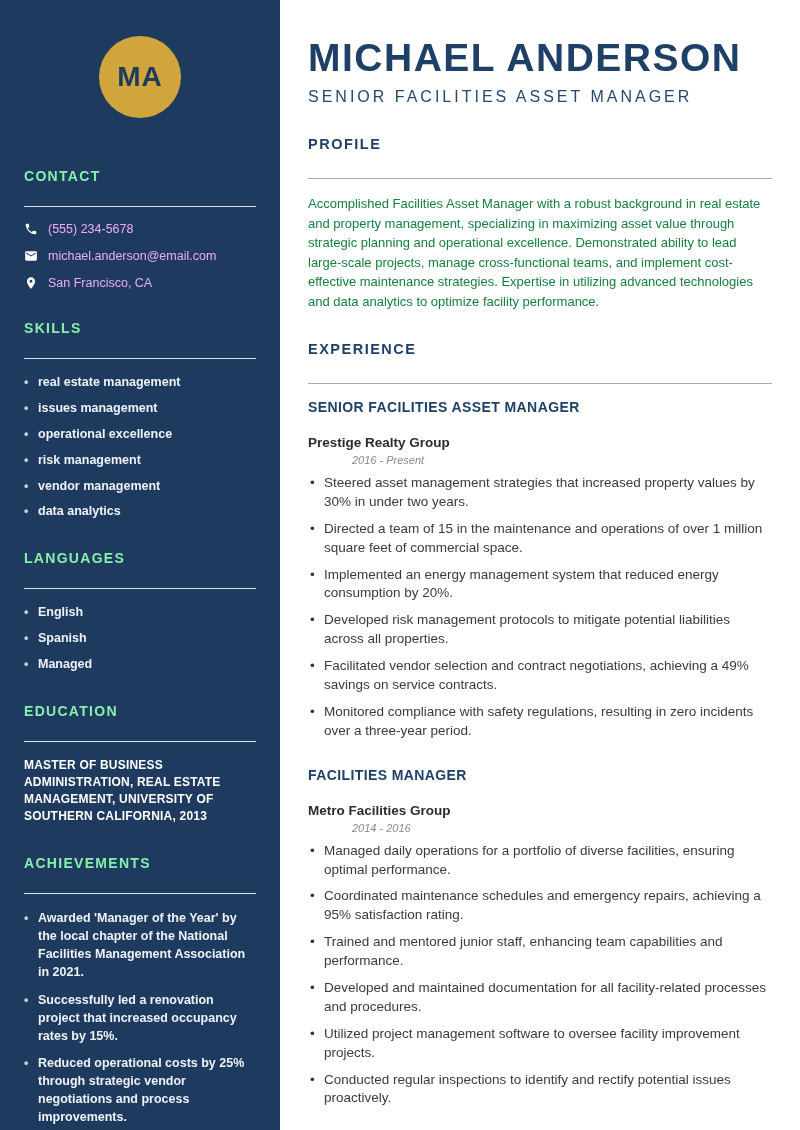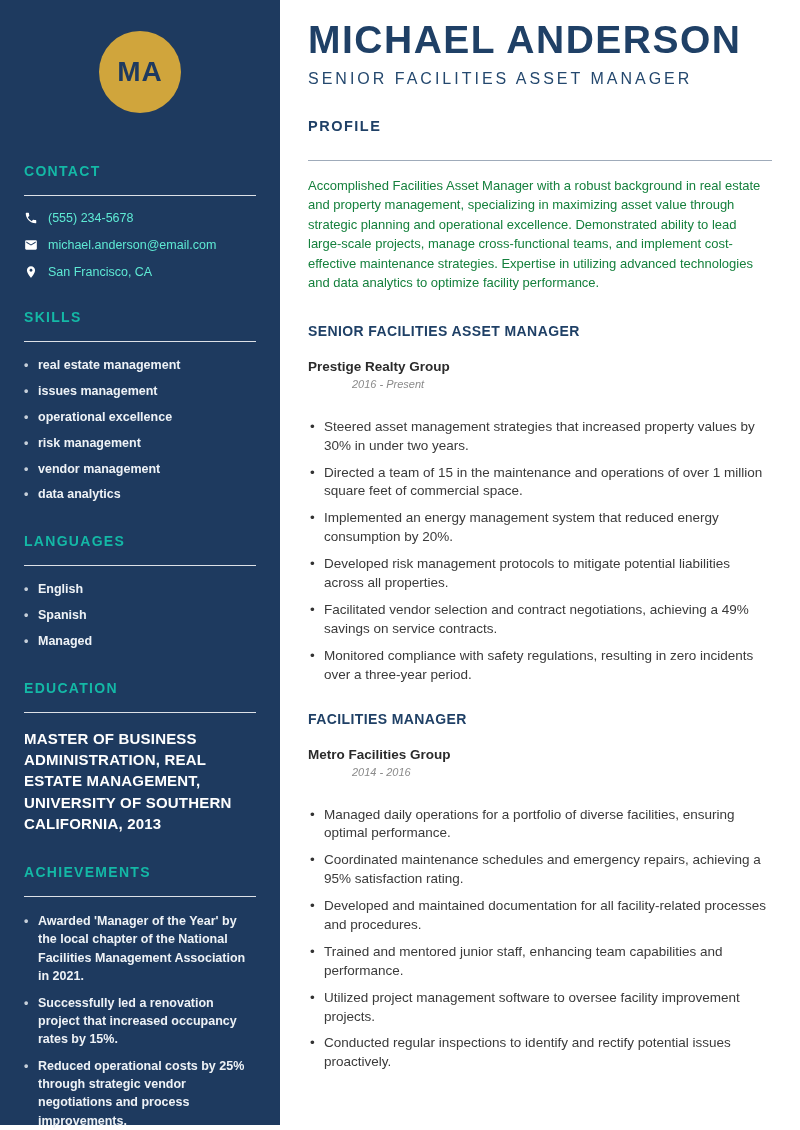--- a/index.html
+++ b/index.html
@@ -1,57 +1,57 @@
 <!DOCTYPE html>
 <html style="--sidebar-bg: #1e3a5f; --avatar-bg: #d0a53c; --heading: #1f4066;"><head>
 <meta charset="utf-8">
 <style>
   * { margin:0; padding:0; box-sizing:border-box; }
   html,body { background:#ffffff; }
   body {
     width:800px; height:1130px; overflow:hidden;
     font-family:"Liberation Sans", sans-serif;
   }
-  .page { display:flex; width:800px; height:1120px;align-items:center; }
+  .page { display:flex; width:800px; height:1120px; }
 
   
   .sidebar {
     flex:0 0 280px; width:280px; height:1130px;
     background:var(--sidebar-bg,#1e3a5f); color:#fff;
     padding:36px 24px 30px;
   }
   .avatar {
     width:82px; height:82px; border-radius:50%;
     background:var(--avatar-bg,#d0a53c);
     margin:0 auto 50px;
     display:flex; align-items:center; justify-content:center;
   }
   .avatar-initials {
     font-size:28px; font-weight:700; letter-spacing:1px;
     color:var(--sidebar-bg,#1e3a5f);
   }
   .s-section { margin-bottom:30px; }
   .s-title {
-    font-size:14px; font-weight:700; letter-spacing:1.3px; color:#14b8a6;
-    padding-bottom:16px; border-bottom:1px solid rgba(255,255,255,.85);
+    font-size:14px; font-weight:700; letter-spacing:1.3px; color:#86efac;
+    padding-bottom:22px; border-bottom:1px solid rgba(255,255,255,.85);
     margin-bottom:15px;
   }
   .contact-item { display:flex; align-items:center; gap:10px; margin-bottom:13px; }
   .cicon { width:14px; height:14px; flex:0 0 14px; display:flex; }
   .cicon svg { width:14px; height:14px; fill:#ffffff; }
-  .ctext { font-size:12.5px; color:#5eead4; }
+  .ctext { font-size:12.5px; color:#f0abfc; }
   .s-list { list-style:none;font-weight:bold; }
   .s-list li {
     position:relative; padding-left:14px;
     font-size:12.5px; line-height:1.35; margin-bottom:9px; color:#eef2f6;
   }
   .s-list li::before { content:"•"; position:absolute; left:0; color:#c6cfda; }
   .ach-list li { line-height:1.45; margin-bottom:9px; }
   .edu-text {
-    font-size:15px; font-weight:700; line-height:1.42;
+    font-size:12px; font-weight:700; line-height:1.42;
     letter-spacing:.2px; color:#ffffff;
   }
 
   
   .main { flex:1; background:#ffffff; padding:38px 28px 40px; }
   .name {
     font-size:39px; font-weight:700; line-height:1;
     color:var(--heading,#1f4066); letter-spacing:1.5px;
   }
   .headline {
@@ -65,21 +65,21 @@
     padding-bottom:26px; border-bottom:1px solid #9fabba; margin-bottom:15px;
   }
   .profile-text { font-size:13px; line-height:1.5; color:#15803d; }
   .job { margin-bottom:26px; }
   .j-title {
     font-size:14px; font-weight:700; letter-spacing:.4px;
     color:var(--heading,#1f4066);
   }
   .company { margin-top:20px; font-size:13.5px; font-weight:700; color:#2b2b2b; }
   .dates { margin-top:4px; font-size:11px; font-style:italic; color:#8a8a8a;margin-left:44px; }
-  .bullets { list-style:none; margin-top:28px; }
+  .bullets { list-style:none; margin-top:8px; }
   .bullets li {
     position:relative; padding-left:16px;
     font-size:13.5px; line-height:1.4; margin-bottom:8px; color:#3a3a3a;
   }
   .bullets li::before { content:"•"; position:absolute; left:2px; color:#333333; }
 </style>
 </head>
 <body>
 
 <div class="page">
@@ -159,20 +159,21 @@
 
     <h1 class="name">MICHAEL ANDERSON</h1>
     <div class="headline">SENIOR FACILITIES ASSET MANAGER</div>
 
     <section class="m-section">
       <h2 class="m-title">PROFILE</h2>
       <p class="profile-text">Accomplished Facilities Asset Manager with a robust background in real estate and property management, specializing in maximizing asset value through strategic planning and operational excellence. Demonstrated ability to lead large-scale projects, manage cross-functional teams, and implement cost-effective maintenance strategies. Expertise in utilizing advanced technologies and data analytics to optimize facility performance.</p>
     </section>
 
     <section class="m-section">
+      <h2 class="m-title">EXPERIENCE</h2>
 
       <div class="job">
         <h3 class="j-title">SENIOR FACILITIES ASSET MANAGER</h3>
         <div class="company">Prestige Realty Group</div>
         <div class="dates">2016 - Present</div>
         <ul class="bullets">
           <li>Steered asset management strategies that increased property values by 30% in under two years.</li>
           <li>Directed a team of 15 in the maintenance and operations of over 1 million square feet of commercial space.</li>
           <li>Implemented an energy management system that reduced energy consumption by 20%.</li>
           <li>Developed risk management protocols to mitigate potential liabilities across all properties.</li>
@@ -181,22 +182,22 @@
         </ul>
       </div>
 
       <div class="job">
         <h3 class="j-title">FACILITIES MANAGER</h3>
         <div class="company">Metro Facilities Group</div>
         <div class="dates">2014 - 2016</div>
         <ul class="bullets">
           <li>Managed daily operations for a portfolio of diverse facilities, ensuring optimal performance.</li>
           <li>Coordinated maintenance schedules and emergency repairs, achieving a 95% satisfaction rating.</li>
+          <li>Trained and mentored junior staff, enhancing team capabilities and performance.</li>
           <li>Developed and maintained documentation for all facility-related processes and procedures.</li>
-          <li>Trained and mentored junior staff, enhancing team capabilities and performance.</li>
           <li>Utilized project management software to oversee facility improvement projects.</li>
           <li>Conducted regular inspections to identify and rectify potential issues proactively.</li>
         </ul>
       </div>
 
     </section>
 
   </main>
 </div>
 

